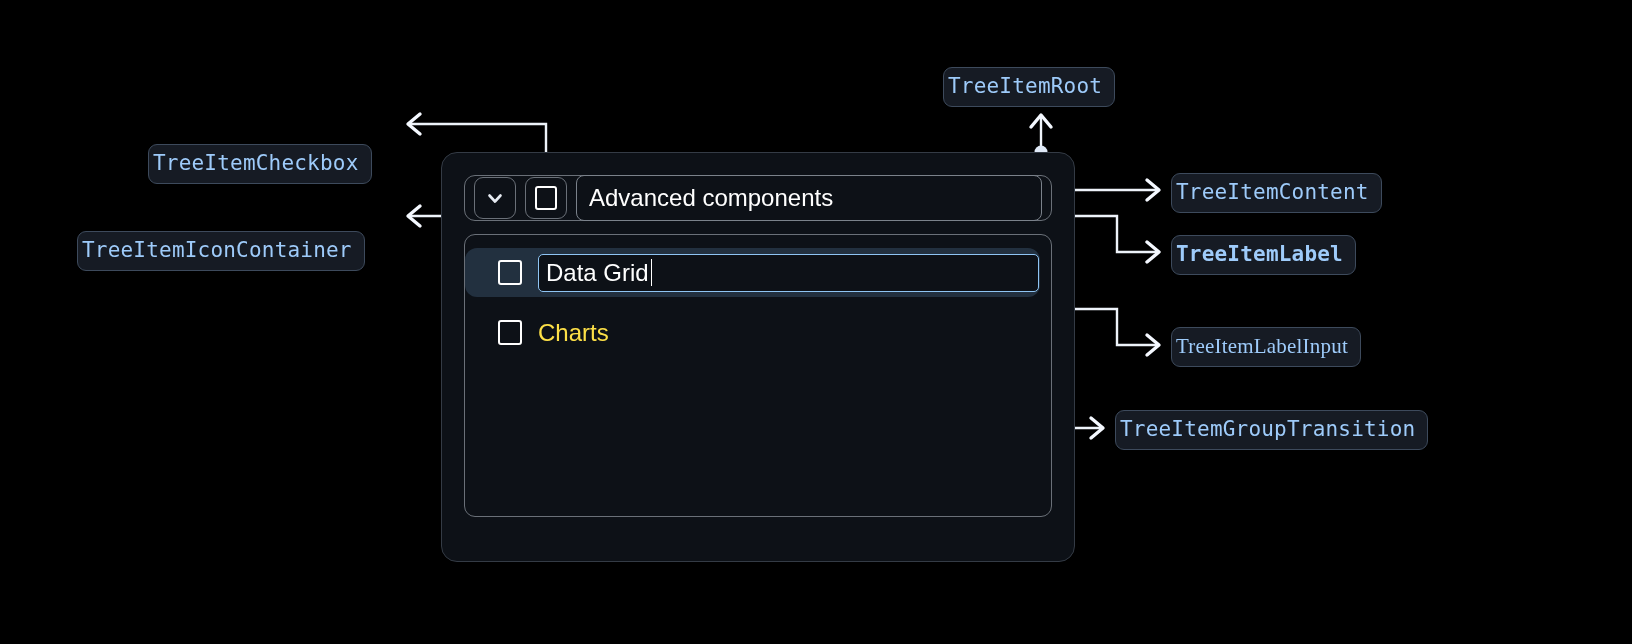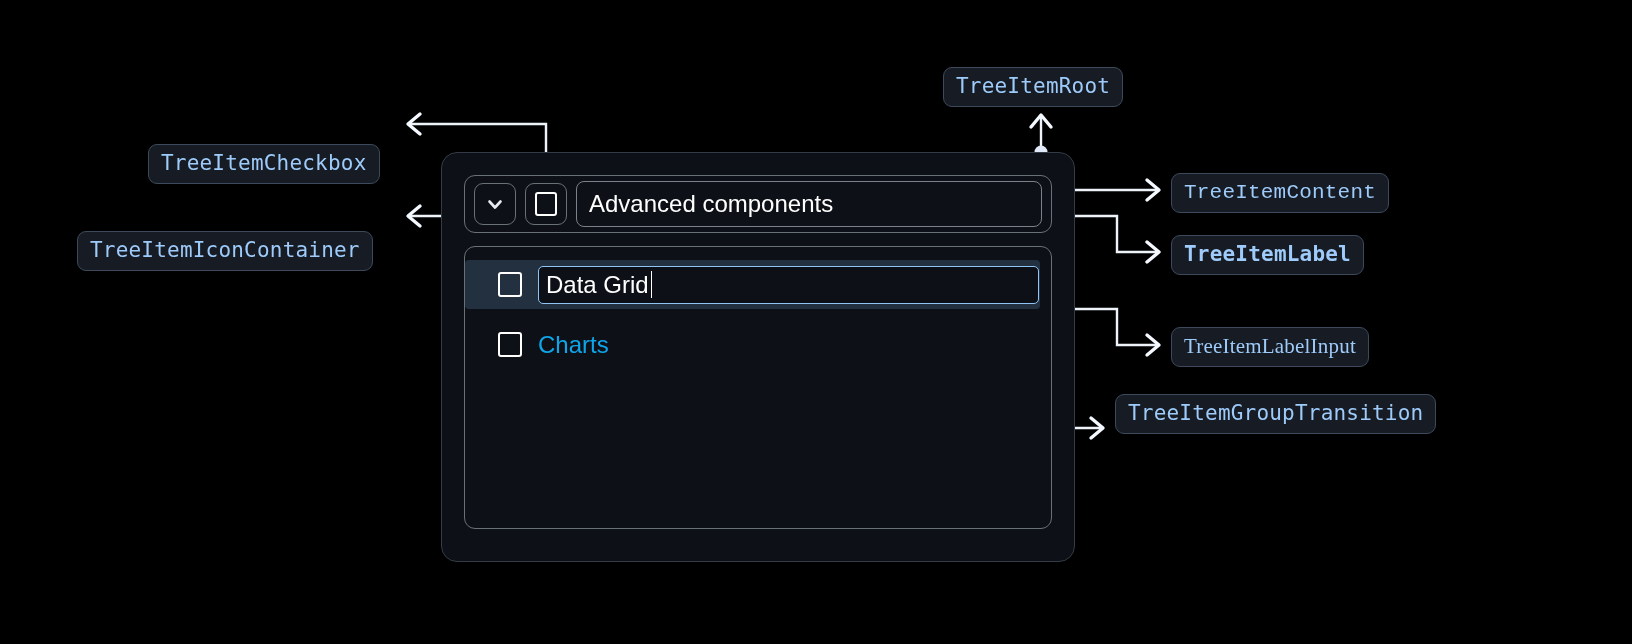--- a/index.html
+++ b/index.html
@@ -22,21 +22,21 @@
     position: absolute;
     box-sizing: border-box;
     background: #161b24;
     border: 1.5px solid #3d4a5c;
     border-radius: 9px;
     color: #9ecbfa;
     font-family: "DejaVu Sans Mono", "Liberation Mono", monospace;
     font-size: 21px;
     letter-spacing: 0.2px;
     line-height: 1;
-    padding: 8px 12px 9px 12px;
+    padding: 8px 12px 9px 4px;
     white-space: nowrap;
     display: flex;
     align-items: center;
   }
 
   
   #connectors {
     position: absolute;
     left: 0; top: 0;
     width: 1632px;
@@ -71,21 +71,21 @@
     height: 410px;
     box-sizing: border-box;
     background: #0d1117;
     border: 1.6px solid #343b45;
     border-radius: 16px;
     padding: 22px;
   }
 
   .tree-content {
     box-sizing: border-box;
-    height: 58px;
+    height: 46px;
     background: #0d1117;
     border: 1.6px solid #6a7078;
     border-radius: 11px;
     display: flex;
     align-items: center;
     padding: 0 9px;
     gap: 9px;
   }
 
   .icon-container {
@@ -149,35 +149,35 @@
     box-sizing: border-box;
     height: 49px;
     display: flex;
     align-items: center;
     padding-left: 33px;
     gap: 16px;
   }
   .child-row + .child-row { margin-top: 11px; }
   .child-row.selected {
     background: #22303f;
-    border-radius: 4px;
+    border-radius: 12px;
     margin-right: 11px;
   }
 
   .child-cb {
     box-sizing: border-box;
     width: 24px;
     height: 25px;
     flex: 0 0 auto;
     border: 2.6px solid #ffffff;
     border-radius: 3px;
   }
 
   .child-text {
-    color: #0ea5e9;
+    color: #fde047;
     font-size: 24px;
     line-height: 1;
   }
 
   .child-input {
     box-sizing: border-box;
     flex: 1 1 auto;
     height: 38px;
     margin-right: 1px;
     border: 1.6px solid #8fc5f4;
@@ -238,33 +238,33 @@
 </div>
 
 <div class="chip" style="left:77px; top:197px;margin-top:34px;">
   <span>TreeItemIconContainer</span>
 </div>
 
 <div class="chip" style="left:943px; top:67px;">
   <span>TreeItemRoot</span>
 </div>
 
-<div class="chip" style="left:1171px; top:173px;font-family:Liberation Mono, monospace;">
+<div class="chip" style="left:1171px; top:173px;">
   <span>TreeItemContent</span>
 </div>
 
 <div class="chip" style="left:1171px; top:235px;font-weight:bold;">
   <span>TreeItemLabel</span>
 </div>
 
 <div class="chip" style="left:1171px; top:327px;font-family:Liberation Serif, serif;">
   <span>TreeItemLabelInput</span>
 </div>
 
-<div class="chip" style="left:1115px; top:394px;">
+<div class="chip" style="left:1115px; top:410px;">
   <span>TreeItemGroupTransition</span>
 </div>
 
 <div class="tree-root">
 
   <div class="tree-content">
 
     <div class="icon-container">
       <span>
         <svg width="24" height="24" viewBox="0 0 24 24">

